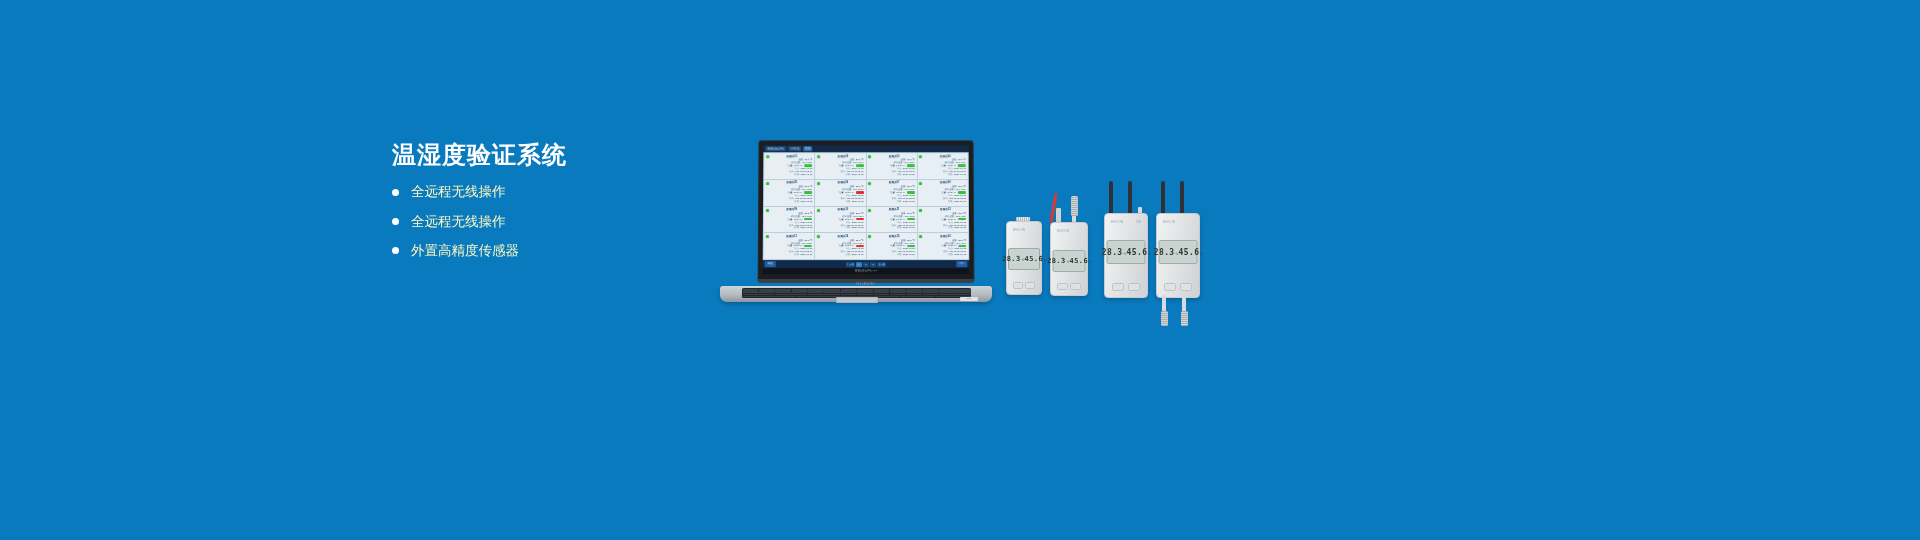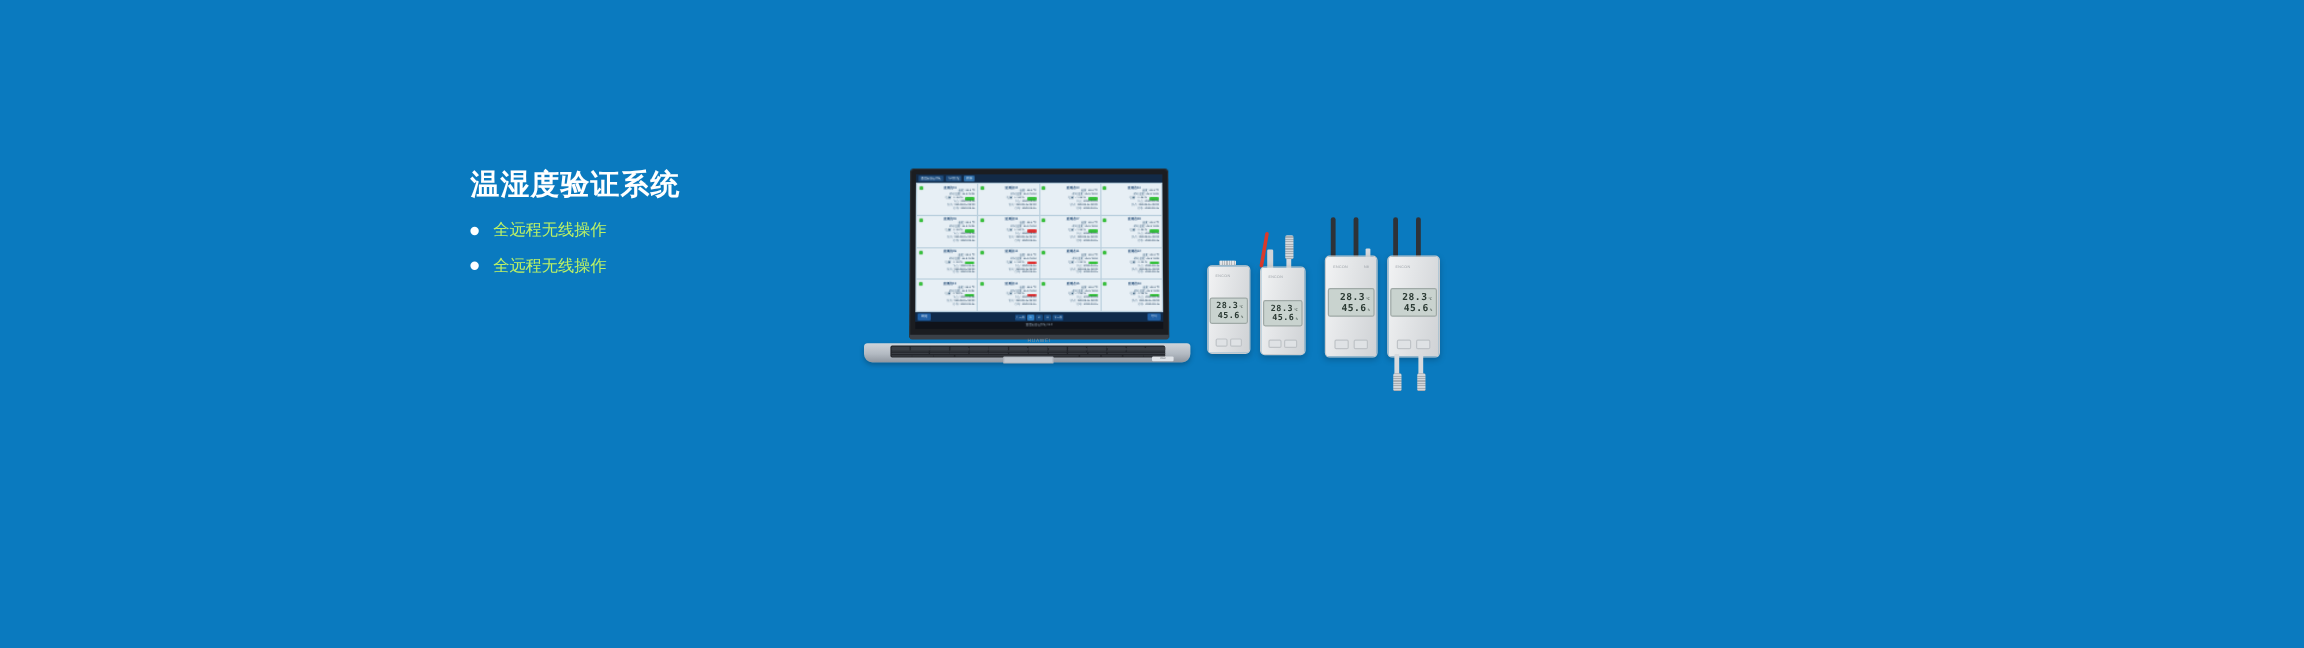--- a/index.html
+++ b/index.html
@@ -17,21 +17,21 @@
     font-size:24px;font-weight:bold;color:#ffffff;letter-spacing:1px;
     line-height:1.1;margin:0 0 16px 0;white-space:nowrap;
   }
   .copy .subtitle{
     font-size:13.5px;color:#ffffff;font-weight:400;
     line-height:1.2;margin:0 0 18px 0;white-space:nowrap;opacity:.97;
   }
   .bullets{list-style:none;margin:0;padding:0;}
   .bullets li{
     display:flex;align-items:center;margin-bottom:13px;
-    font-size:13.5px;color:#bef264;line-height:1.2;white-space:nowrap;
+    font-size:13.5px;color:#fef9c3;line-height:1.2;white-space:nowrap;
   }
   .bullets li .dot{
     width:7px;height:7px;border-radius:50%;background:#ffffff;
     margin-right:12px;flex:0 0 auto;
   }
 
   
   .laptop{position:absolute;left:720px;top:140px;width:272px;height:160px;}
   .lid{
     position:absolute;left:38px;top:0;width:216px;height:141px;
@@ -141,22 +141,22 @@
     border:1px solid #c8cbce;
   }
   .dev-label{
     position:absolute;left:6px;top:6px;font-size:3px;color:#9aa0a6;
     letter-spacing:.3px;
   }
   .dev-label.right{left:auto;right:6px;}
   .lcd{
     position:absolute;left:50%;transform:translateX(-50%);
     background:#c9d3cf;border:1px solid #9fa9a6;border-radius:2px;
-    display:flex;flex-direction:column;justify-content:center;
-    align-items:flex-end;padding:1px 3px;
+    display:flex;flex-direction:row;justify-content:center;
+    align-items:center;padding:1px 3px;
   }
   .lcd .ln{
     font-family:"DejaVu Sans Mono","Liberation Mono",monospace;
     color:#2b3a33;font-weight:bold;display:flex;align-items:baseline;gap:1px;
   }
   .lcd .ln .num{letter-spacing:.4px;}
   .lcd .ln .unit{font-size:3px;font-weight:normal;}
   .dev-btn{
     position:absolute;background:#dfe2e5;border:1px solid #bfc3c7;
     border-radius:1.5px;
@@ -190,20 +190,24 @@
     <div class="title">温湿度验证系统</div>
     <ul class="bullets">
       <li>
         <span class="dot"></span>
         <span>全远程无线操作</span>
       </li>
       <li>
         <span class="dot"></span>
         <span>全远程无线操作</span>
       </li>
+      <li>
+        <span class="dot"></span>
+        <span>外置高精度传感器</span>
+      </li>
     </ul>
   </div>
 
   <div class="laptop">
 
     <div class="lid">
       <div class="screen">
 
         <div class="scr-topbar">
           <div class="scr-tab">温湿度验证系统</div>

